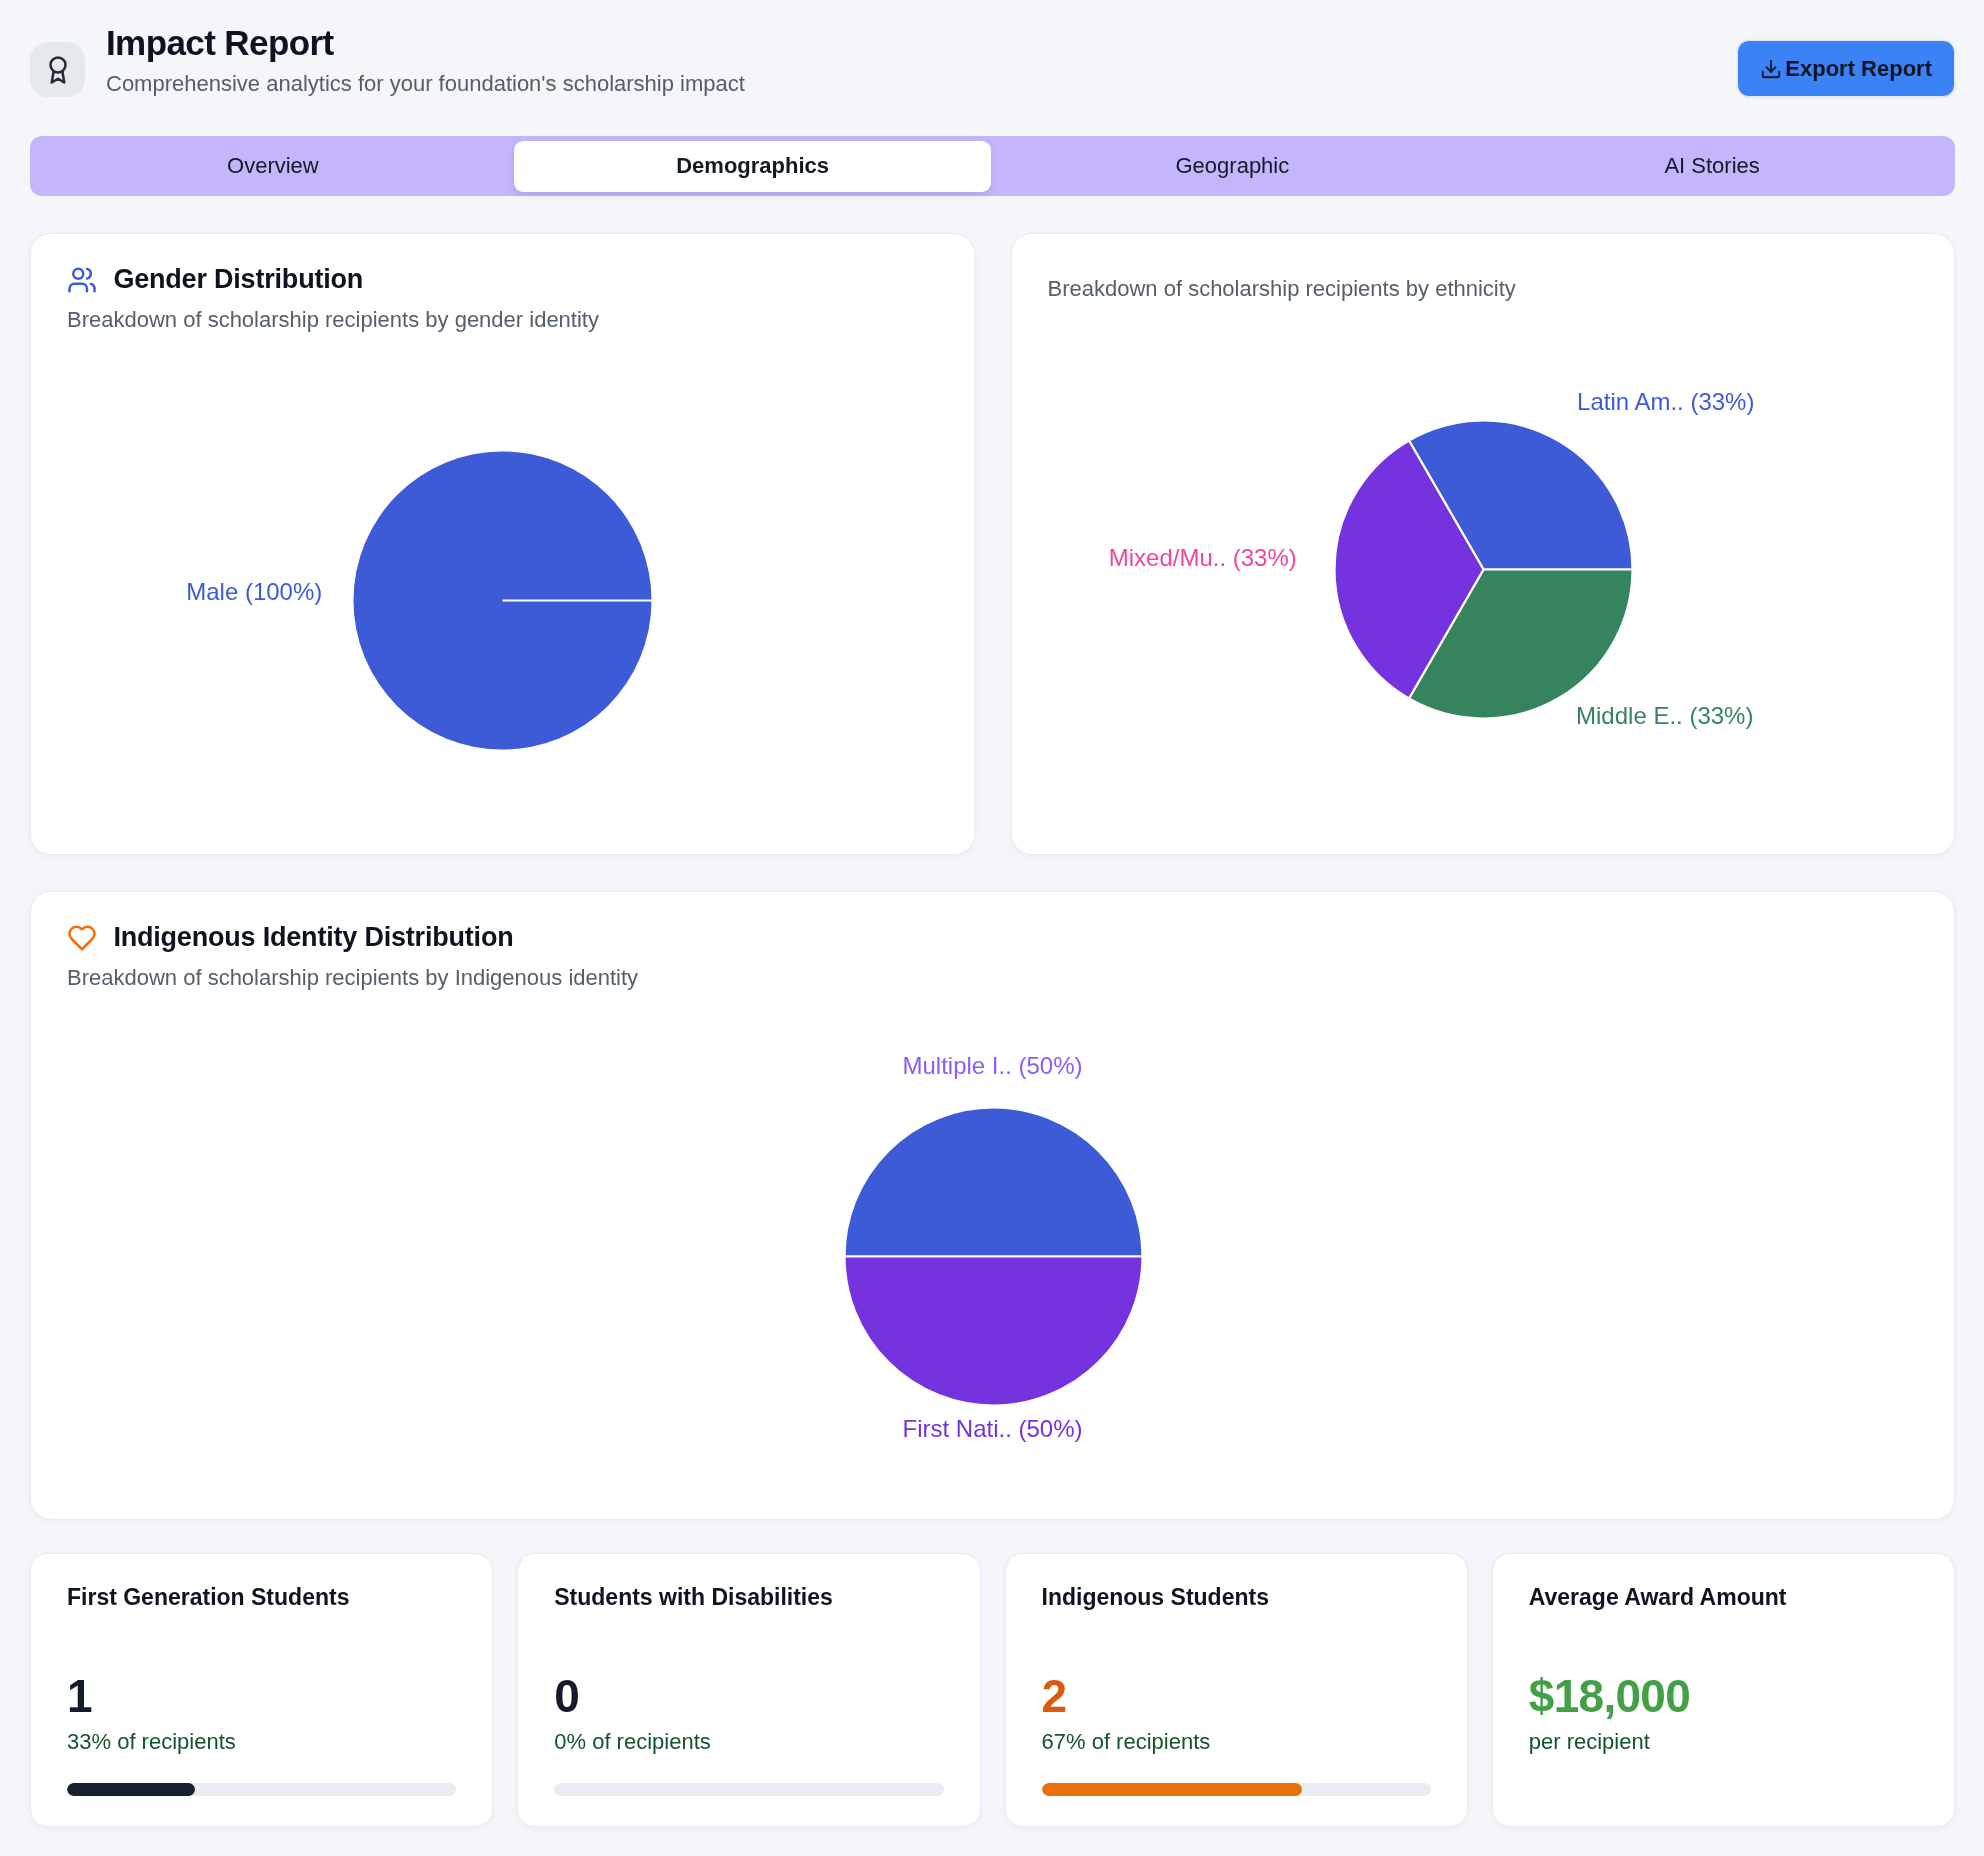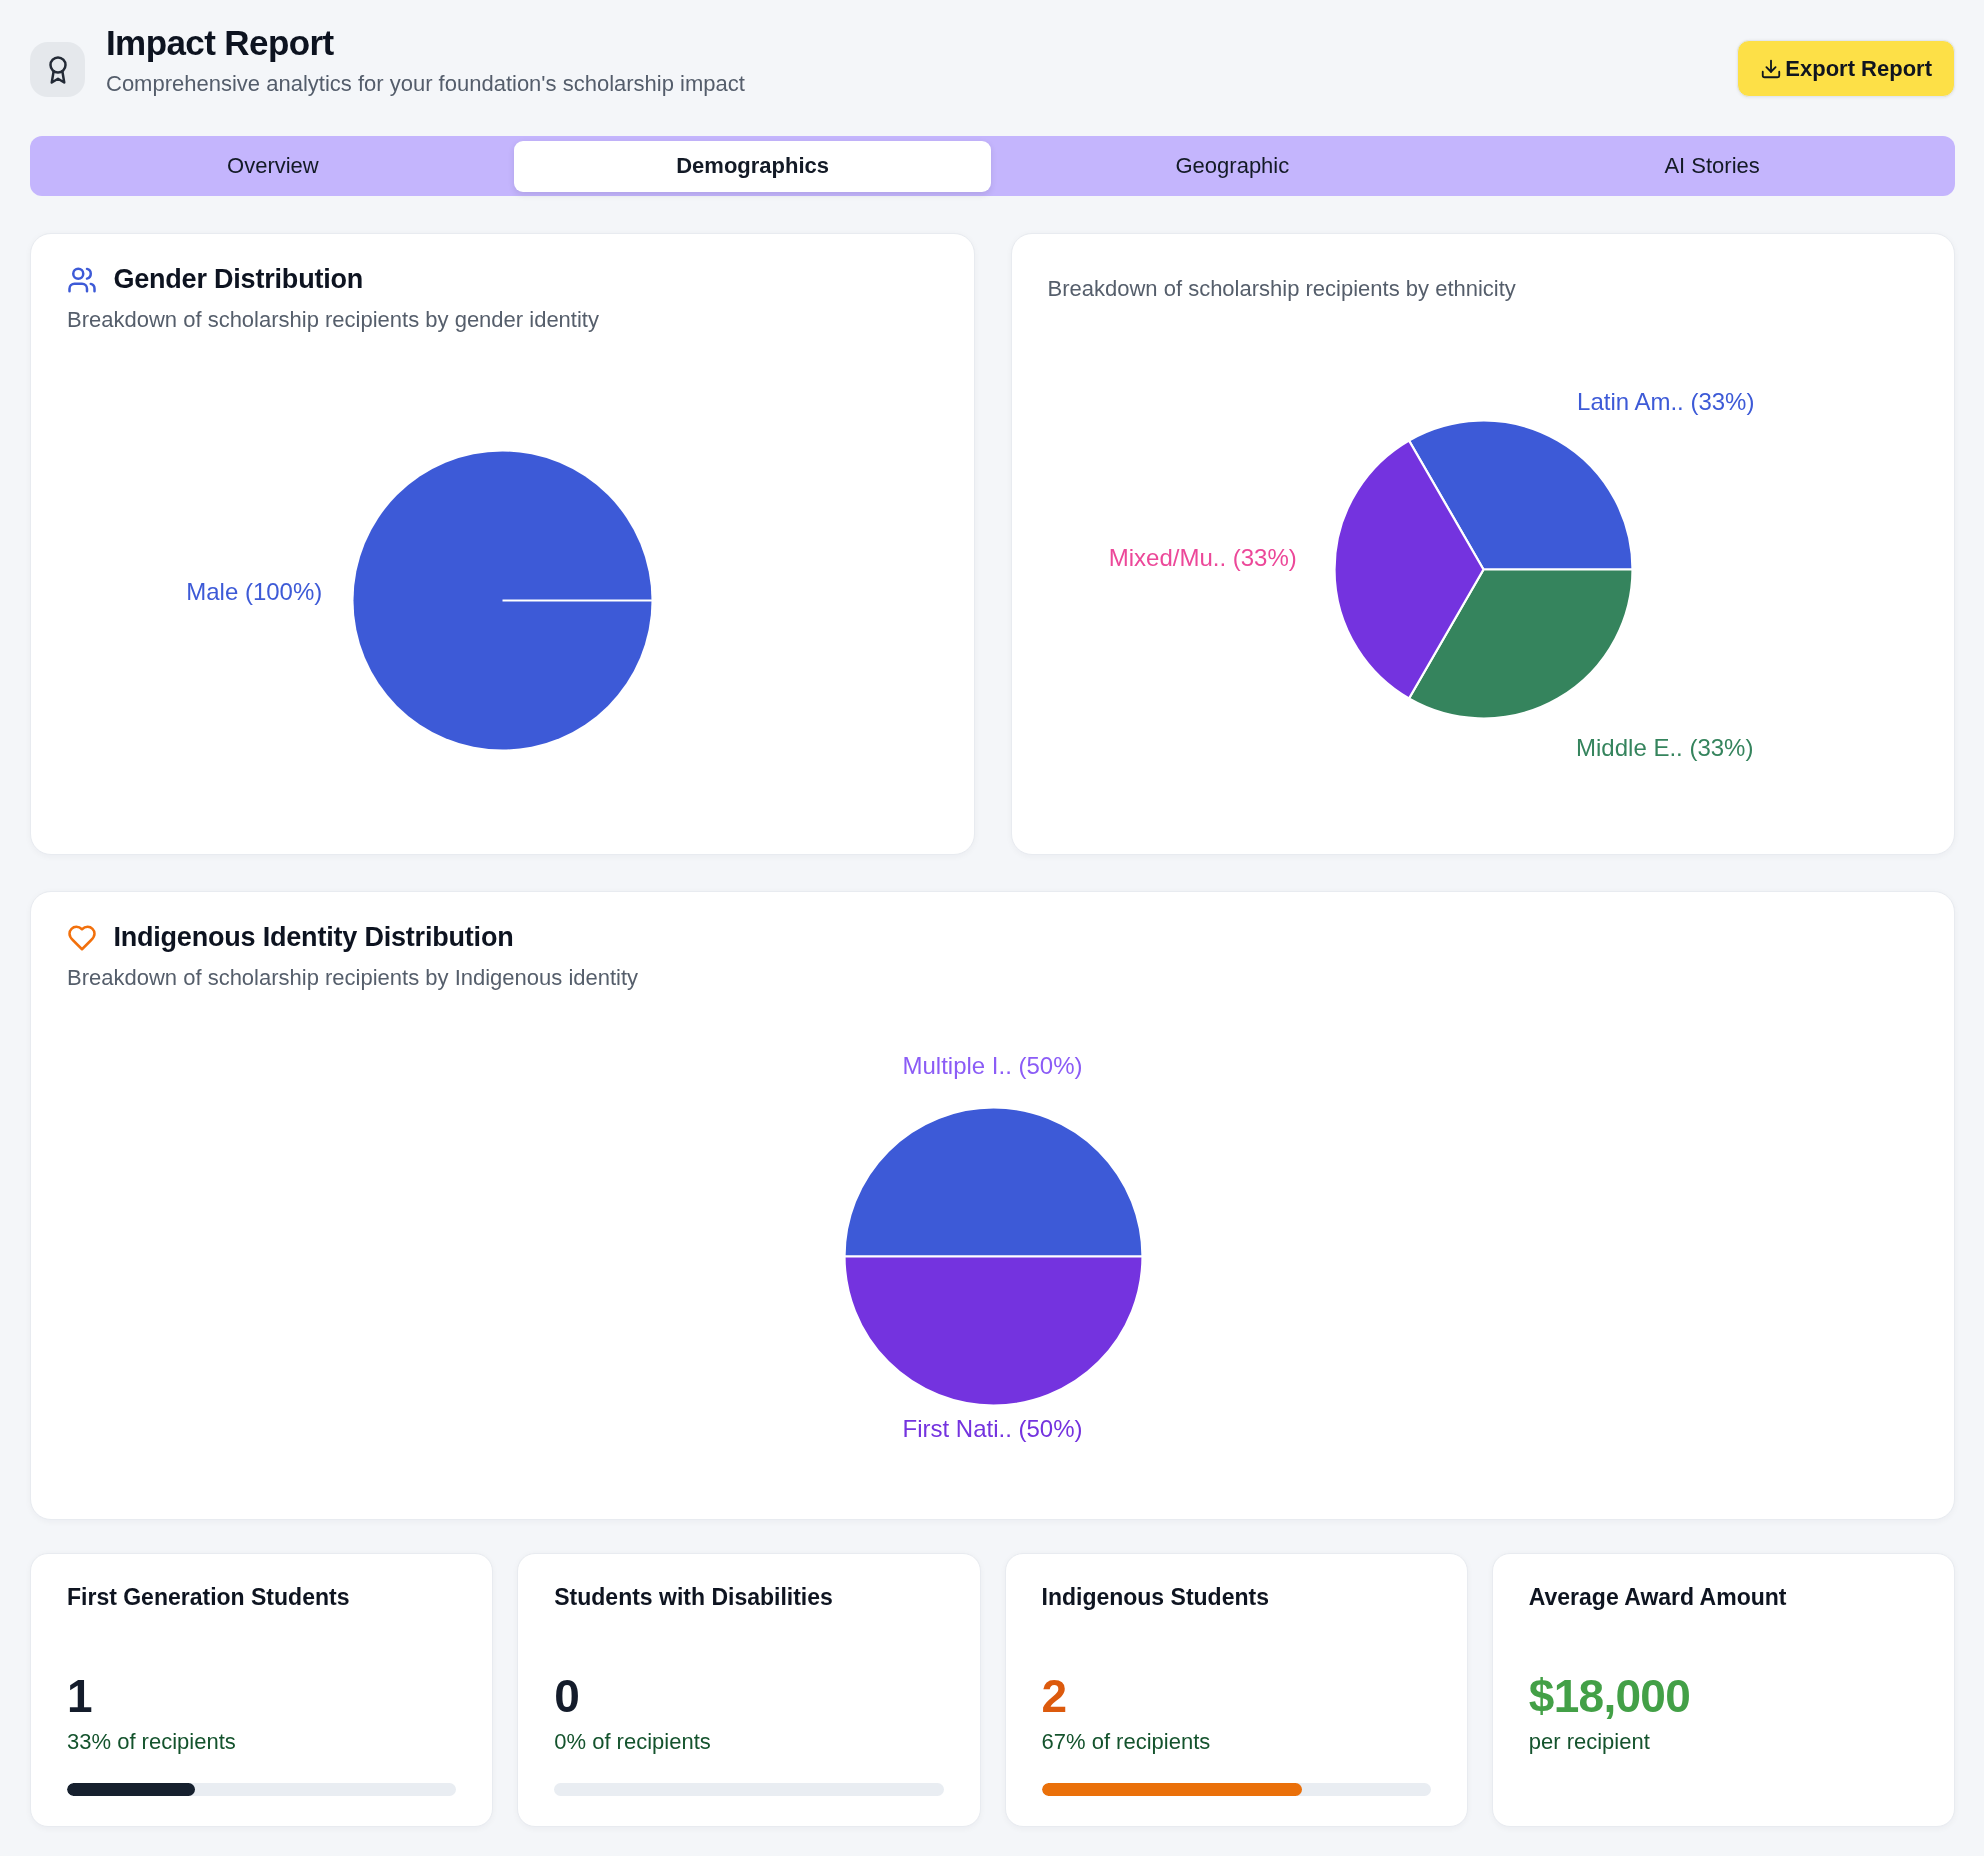--- a/index.html
+++ b/index.html
@@ -15,21 +15,21 @@
   .header { display:flex; align-items:flex-end; }
   .app-icon {
     width:55px; height:55px; border-radius:18px; background:#e5e8ec;
     display:flex; align-items:center; justify-content:center; flex:0 0 auto; color:#232a36;
   }
   .header-text { margin-left:21px; }
   .page-title { font-size:35px; font-weight:700; letter-spacing:-0.6px; line-height:1.1; margin:1.5px 0 0; }
   .page-sub { font-size:22px; color:#545d6b; margin-top:9px; }
   .export-btn {
     margin-left:auto; display:flex; align-items:center; gap:3px; height:57px; padding:0 22px;
-    background:#fde047; border:1.5px solid #e3e7ed; border-radius:12px;
+    background:#3b82f6; border:1.5px solid #e3e7ed; border-radius:12px;
     font-size:22px; font-weight:600; color:#10151f; box-shadow:0 0.7px 3px rgba(16,24,40,.06); cursor:pointer;
   }
 
   
   .tabs { margin-top:39px; height:60px; background:#c4b5fd; border-radius:12px; display:flex; padding:4.5px; gap:3px; }
   .tab {
     flex:1; display:flex; align-items:center; justify-content:center;
     font-size:22px; font-weight:500; color:#131a26; border-radius:9px; cursor:pointer;
   }
   .tab.active { background:#ffffff; font-weight:600; box-shadow:0 2.2px 6px rgba(16,24,40,.10); }
@@ -48,21 +48,21 @@
   
   .chart-area { position:relative; height:491px; }
   .chart-area.tall { height:498px; }
   .pie-anchor { position:absolute; left:50%; top:calc(50% + 21px); width:0; height:0; }
   .tall .pie-anchor { top:calc(50% + 16.4px); }
   .pie-anchor svg.pie { position:absolute; left:-153px; top:-153px; }
   .pie-label { position:absolute; transform:translate(-50%,-50%); font-size:24px; white-space:nowrap; }
   .lbl-male     { left:-248px; top:-7.4px; }
   .lbl-latin    { left:183px;  top:-167px; }
   .lbl-mixed    { left:-280px; top:-10.4px; }
-  .lbl-middle   { left:182px;  top:147px;margin-top:32px; }
+  .lbl-middle   { left:182px;  top:147px; }
   .lbl-multiple { left:0;      top:-190px; }
   .lbl-first    { left:0;      top:173px; }
 
   
   .stats-row { margin-top:33px; display:grid; grid-template-columns:repeat(4,1fr); gap:24px; }
   .stat-card {
     background:#ffffff; border:1.5px solid #e8ebf0; border-radius:18px;
     padding:30px 36px; box-shadow:0 1.5px 6px rgba(16,24,40,.04);
   }
   .stat-title { font-size:23px; font-weight:600; color:#0e1420; }

